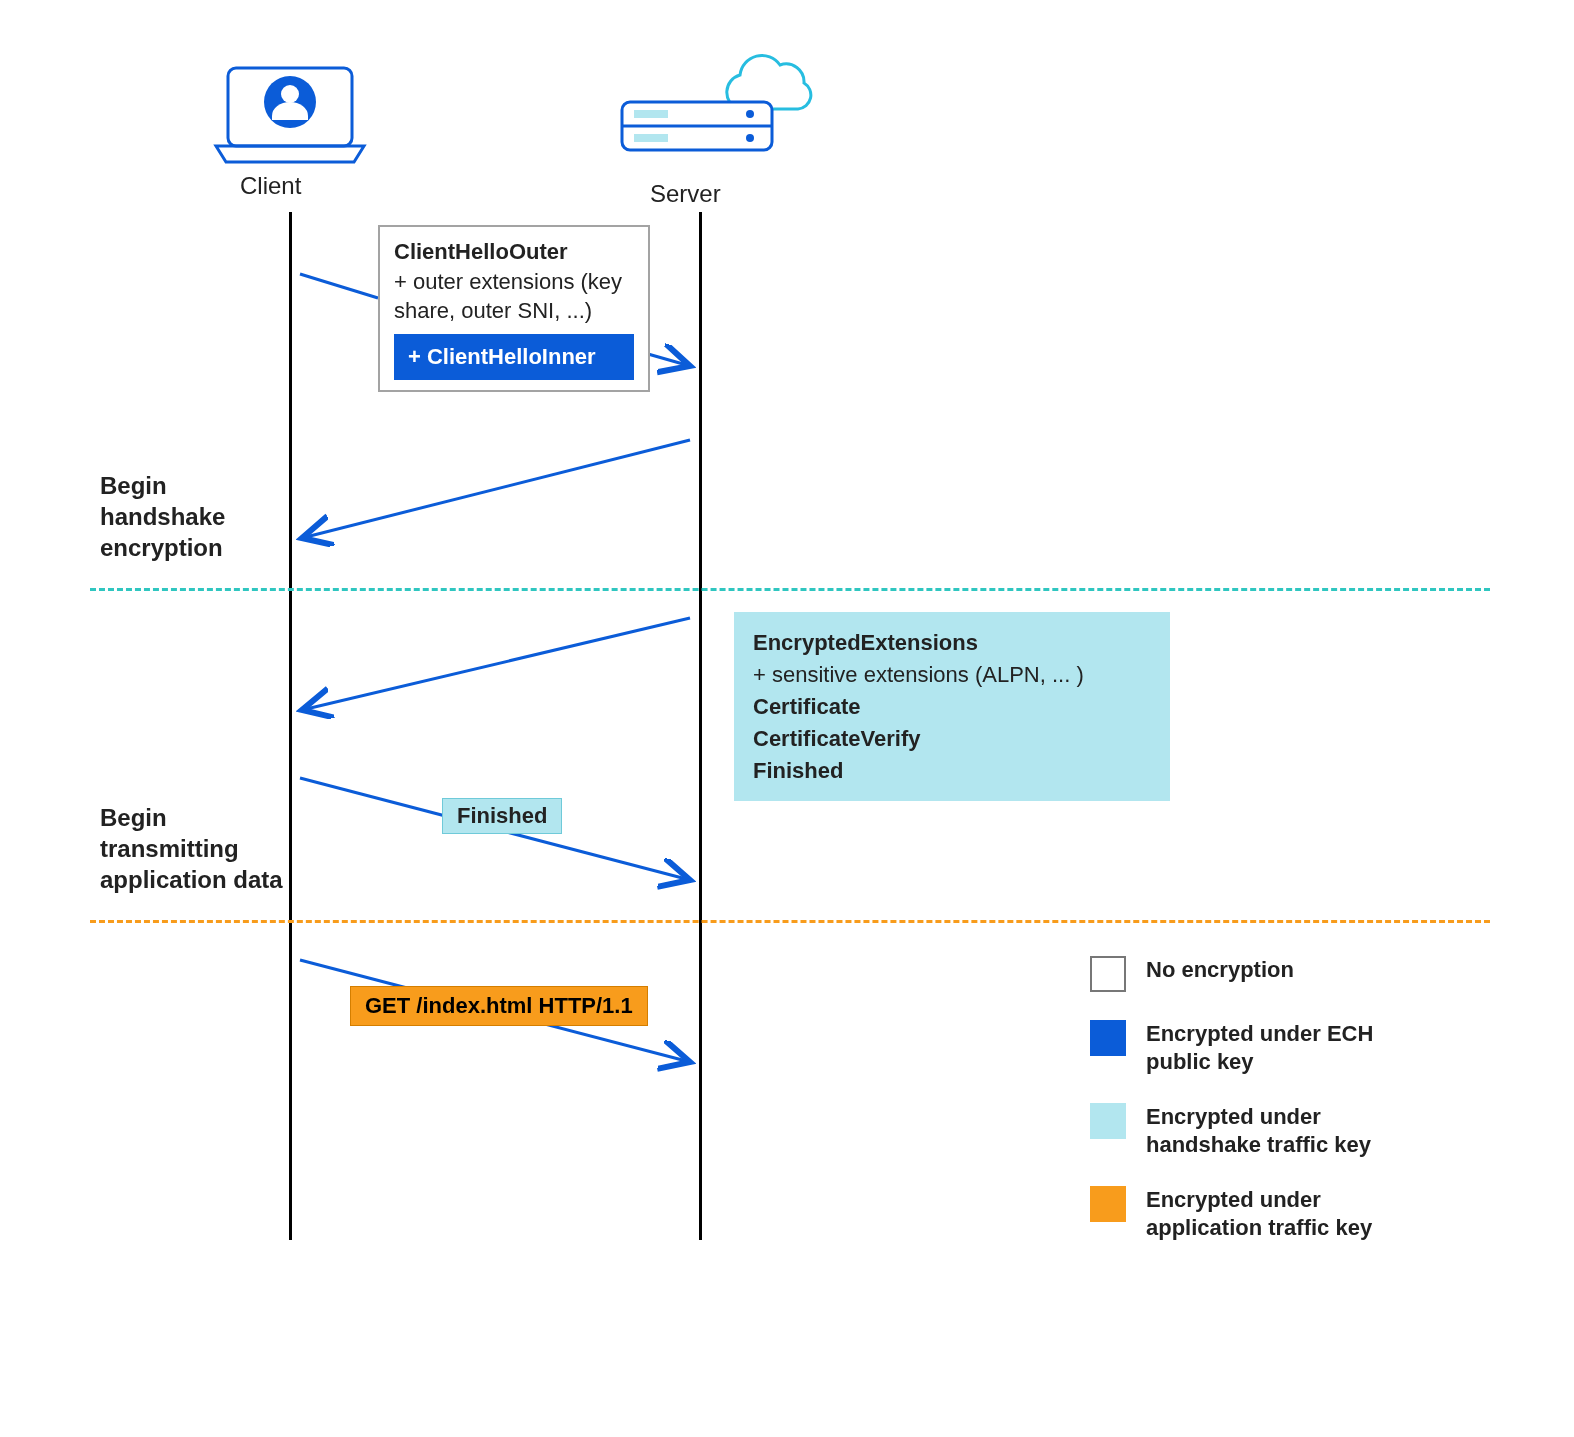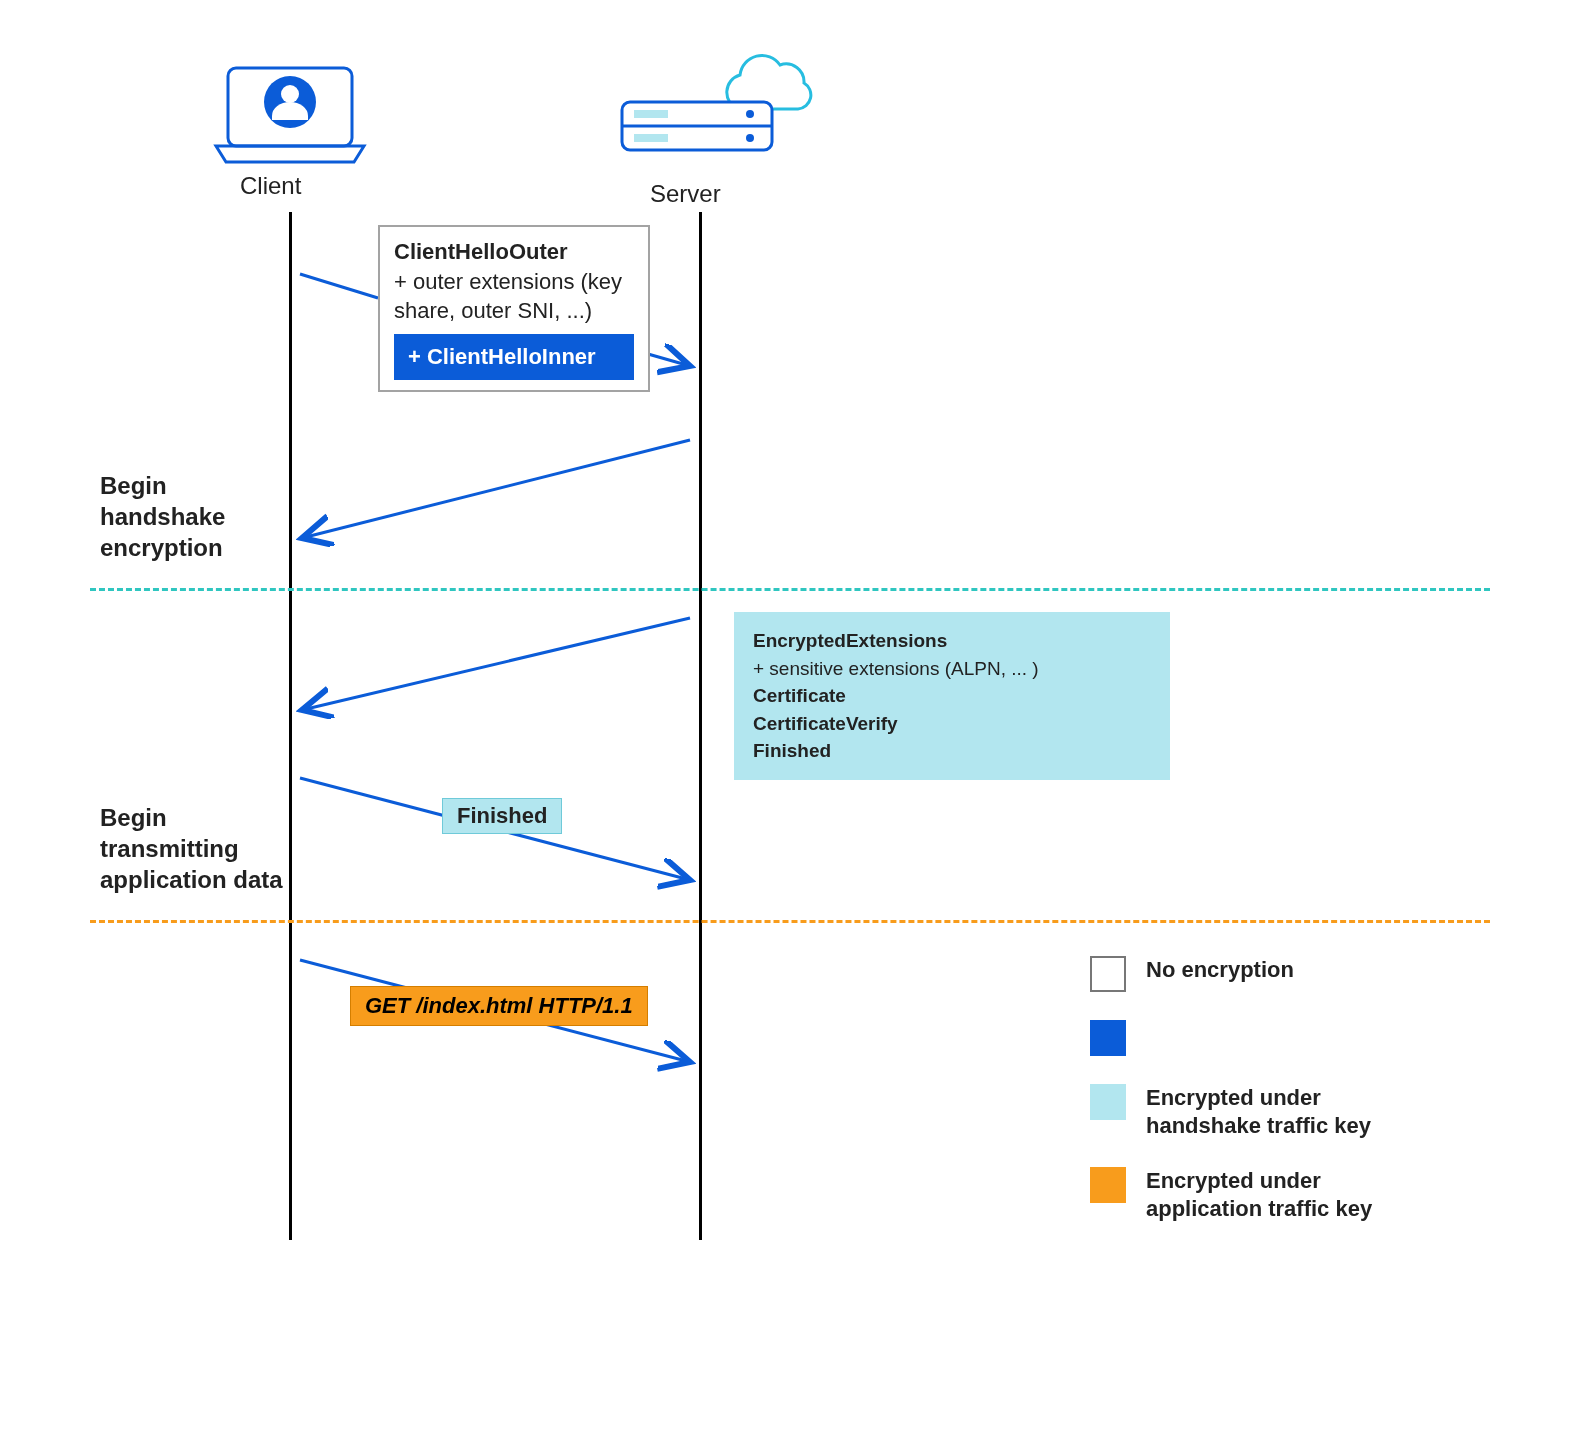--- a/index.html
+++ b/index.html
@@ -45,39 +45,38 @@
     padding: 8px 14px;
     font-size: 22px;
     line-height: 1.35;
     margin-top: 8px;
   }
   .inner-box .hl { font-weight: 700; }
   .hsk-box {
     background: #b2e6ef;
     border: 1px solid #b2e6ef;
     padding: 14px 18px;
-    font-size: 19px;
+    font-size: 22px;
     line-height: 1.45;
   }
   .hsk-box .hl { font-weight: 700; }
   .small-box {
     background: #b2e6ef;
     border: 1px solid #6fcad9;
     padding: 4px 14px;
     font-size: 22px;
     font-weight: 700;
   }
   .orange-box {
     background: #f89c1c;
     border: 1px solid #d47e00;
     padding: 6px 14px;
     font-size: 22px;
     font-weight: 700;
     color: #000;
-    font-style: italic;
   }
   .dash-hr {
     width: 100%;
     border: none;
     border-top: 3px dashed;
     margin: 0;
   }
   .legend {
     font-size: 22px;
     font-weight: 700;
@@ -177,20 +176,21 @@
     <span>GET /index.html HTTP/1.1</span>
   </div>
 
   <div class="abs legend" style="left:1050px; top:916px;">
     <div class="legend-row">
       <span class="sw" style="background:#fff; border:2px solid #777;"></span>
       <span class="legend-text">No encryption</span>
     </div>
     <div class="legend-row">
       <span class="sw" style="background:#0b5cd8;"></span>
+      <span class="legend-text">Encrypted under ECH public key</span>
     </div>
     <div class="legend-row">
       <span class="sw" style="background:#b2e6ef;"></span>
       <span class="legend-text">Encrypted under handshake traffic key</span>
     </div>
     <div class="legend-row">
       <span class="sw" style="background:#f89c1c;"></span>
       <span class="legend-text">Encrypted under application traffic key</span>
     </div>
   </div>

